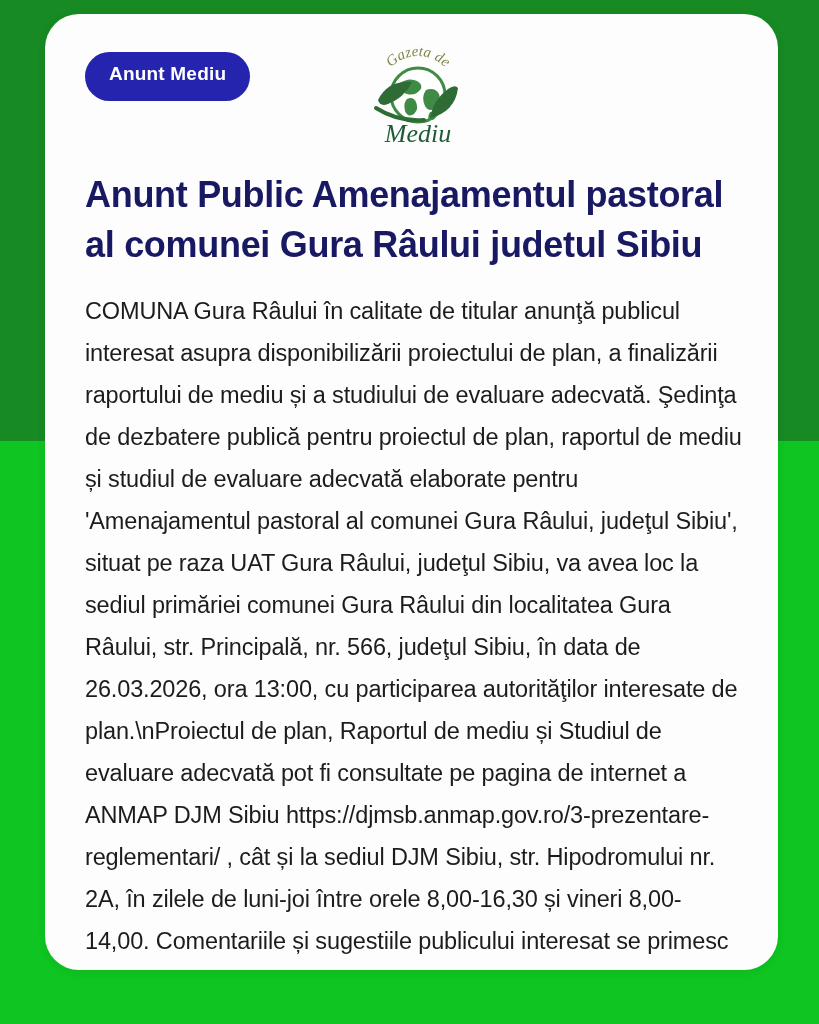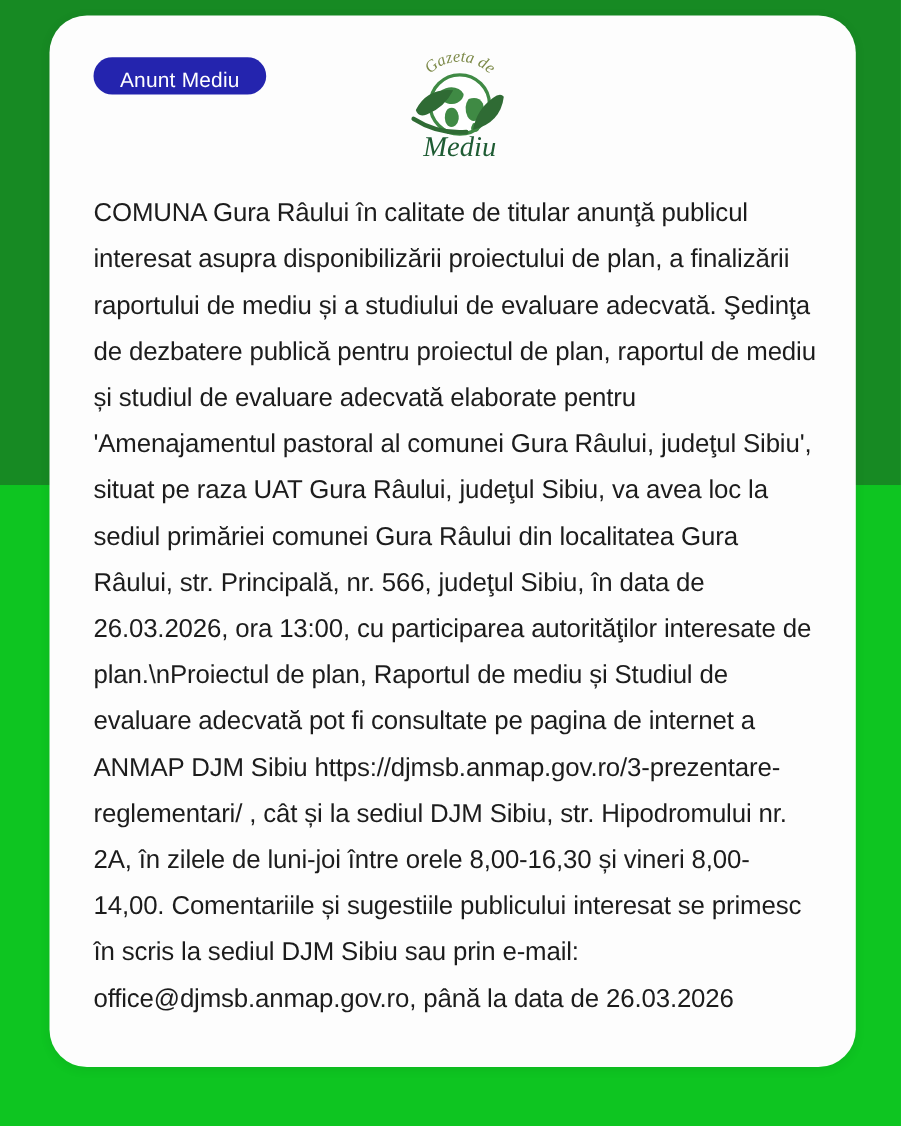--- a/index.html
+++ b/index.html
@@ -63,23 +63,23 @@
     position: relative;
   }
 
   #badge {
     display: inline-flex;
     align-items: center;
     justify-content: center;
     background: #2424ae;
     color: #ffffff;
     font-size: 19px;
-    font-weight: normal;
+    font-weight: bold;
     letter-spacing: 0.2px;
-    padding: 11px 24px 1px 24px;
+    padding: 11px 24px 16px 24px;
     border-radius: 999px;
     margin-top: 12px;
     white-space: nowrap;
   }
 
   
   #logo {
     position: absolute;
     left: 275px;
     top: -2px;
@@ -145,17 +145,18 @@
 
           <text font-family="'Liberation Serif', serif" font-size="15" font-style="italic" fill="#7d8a4a">
             <textPath href="#arcTop" startOffset="50%" text-anchor="middle">Gazeta de</textPath>
           </text>
 
           <text x="58" y="104" font-family="'Liberation Serif', serif" font-size="26" font-style="italic" fill="#1f5c34" text-anchor="middle">Mediu</text>
         </svg>
       </div>
     </div>
 
+    <h1 id="title">Anunt Public Amenajamentul pastoral al comunei Gura Râului judetul Sibiu</h1>
 
     <div id="body-copy">COMUNA Gura Râului în calitate de titular anunţă publicul interesat asupra disponibilizării proiectului de plan, a finalizării raportului de mediu și a studiului de evaluare adecvată. Şedinţa de dezbatere publică pentru proiectul de plan, raportul de mediu și studiul de evaluare adecvată elaborate pentru 'Amenajamentul pastoral al comunei Gura Râului, judeţul Sibiu', situat pe raza UAT Gura Râului, judeţul Sibiu, va avea loc la sediul primăriei comunei Gura Râului din localitatea Gura Râului, str. Principală, nr. 566, judeţul Sibiu, în data de 26.03.2026, ora 13:00, cu participarea autorităţilor interesate de plan.\nProiectul de plan, Raportul de mediu și Studiul de evaluare adecvată pot fi consultate pe pagina de internet a ANMAP DJM Sibiu https://djmsb.anmap.gov.ro/3-prezentare-reglementari/ , cât și la sediul DJM Sibiu, str. Hipodromului nr. 2A, în zilele de luni-joi între orele 8,00-16,30 și vineri 8,00-14,00. Comentariile și sugestiile publicului interesat se primesc în scris la sediul DJM Sibiu sau prin e-mail: office@djmsb.anmap.gov.ro, până la data de 26.03.2026</div>
 
   </div>
 </div>
 
 </body></html>

